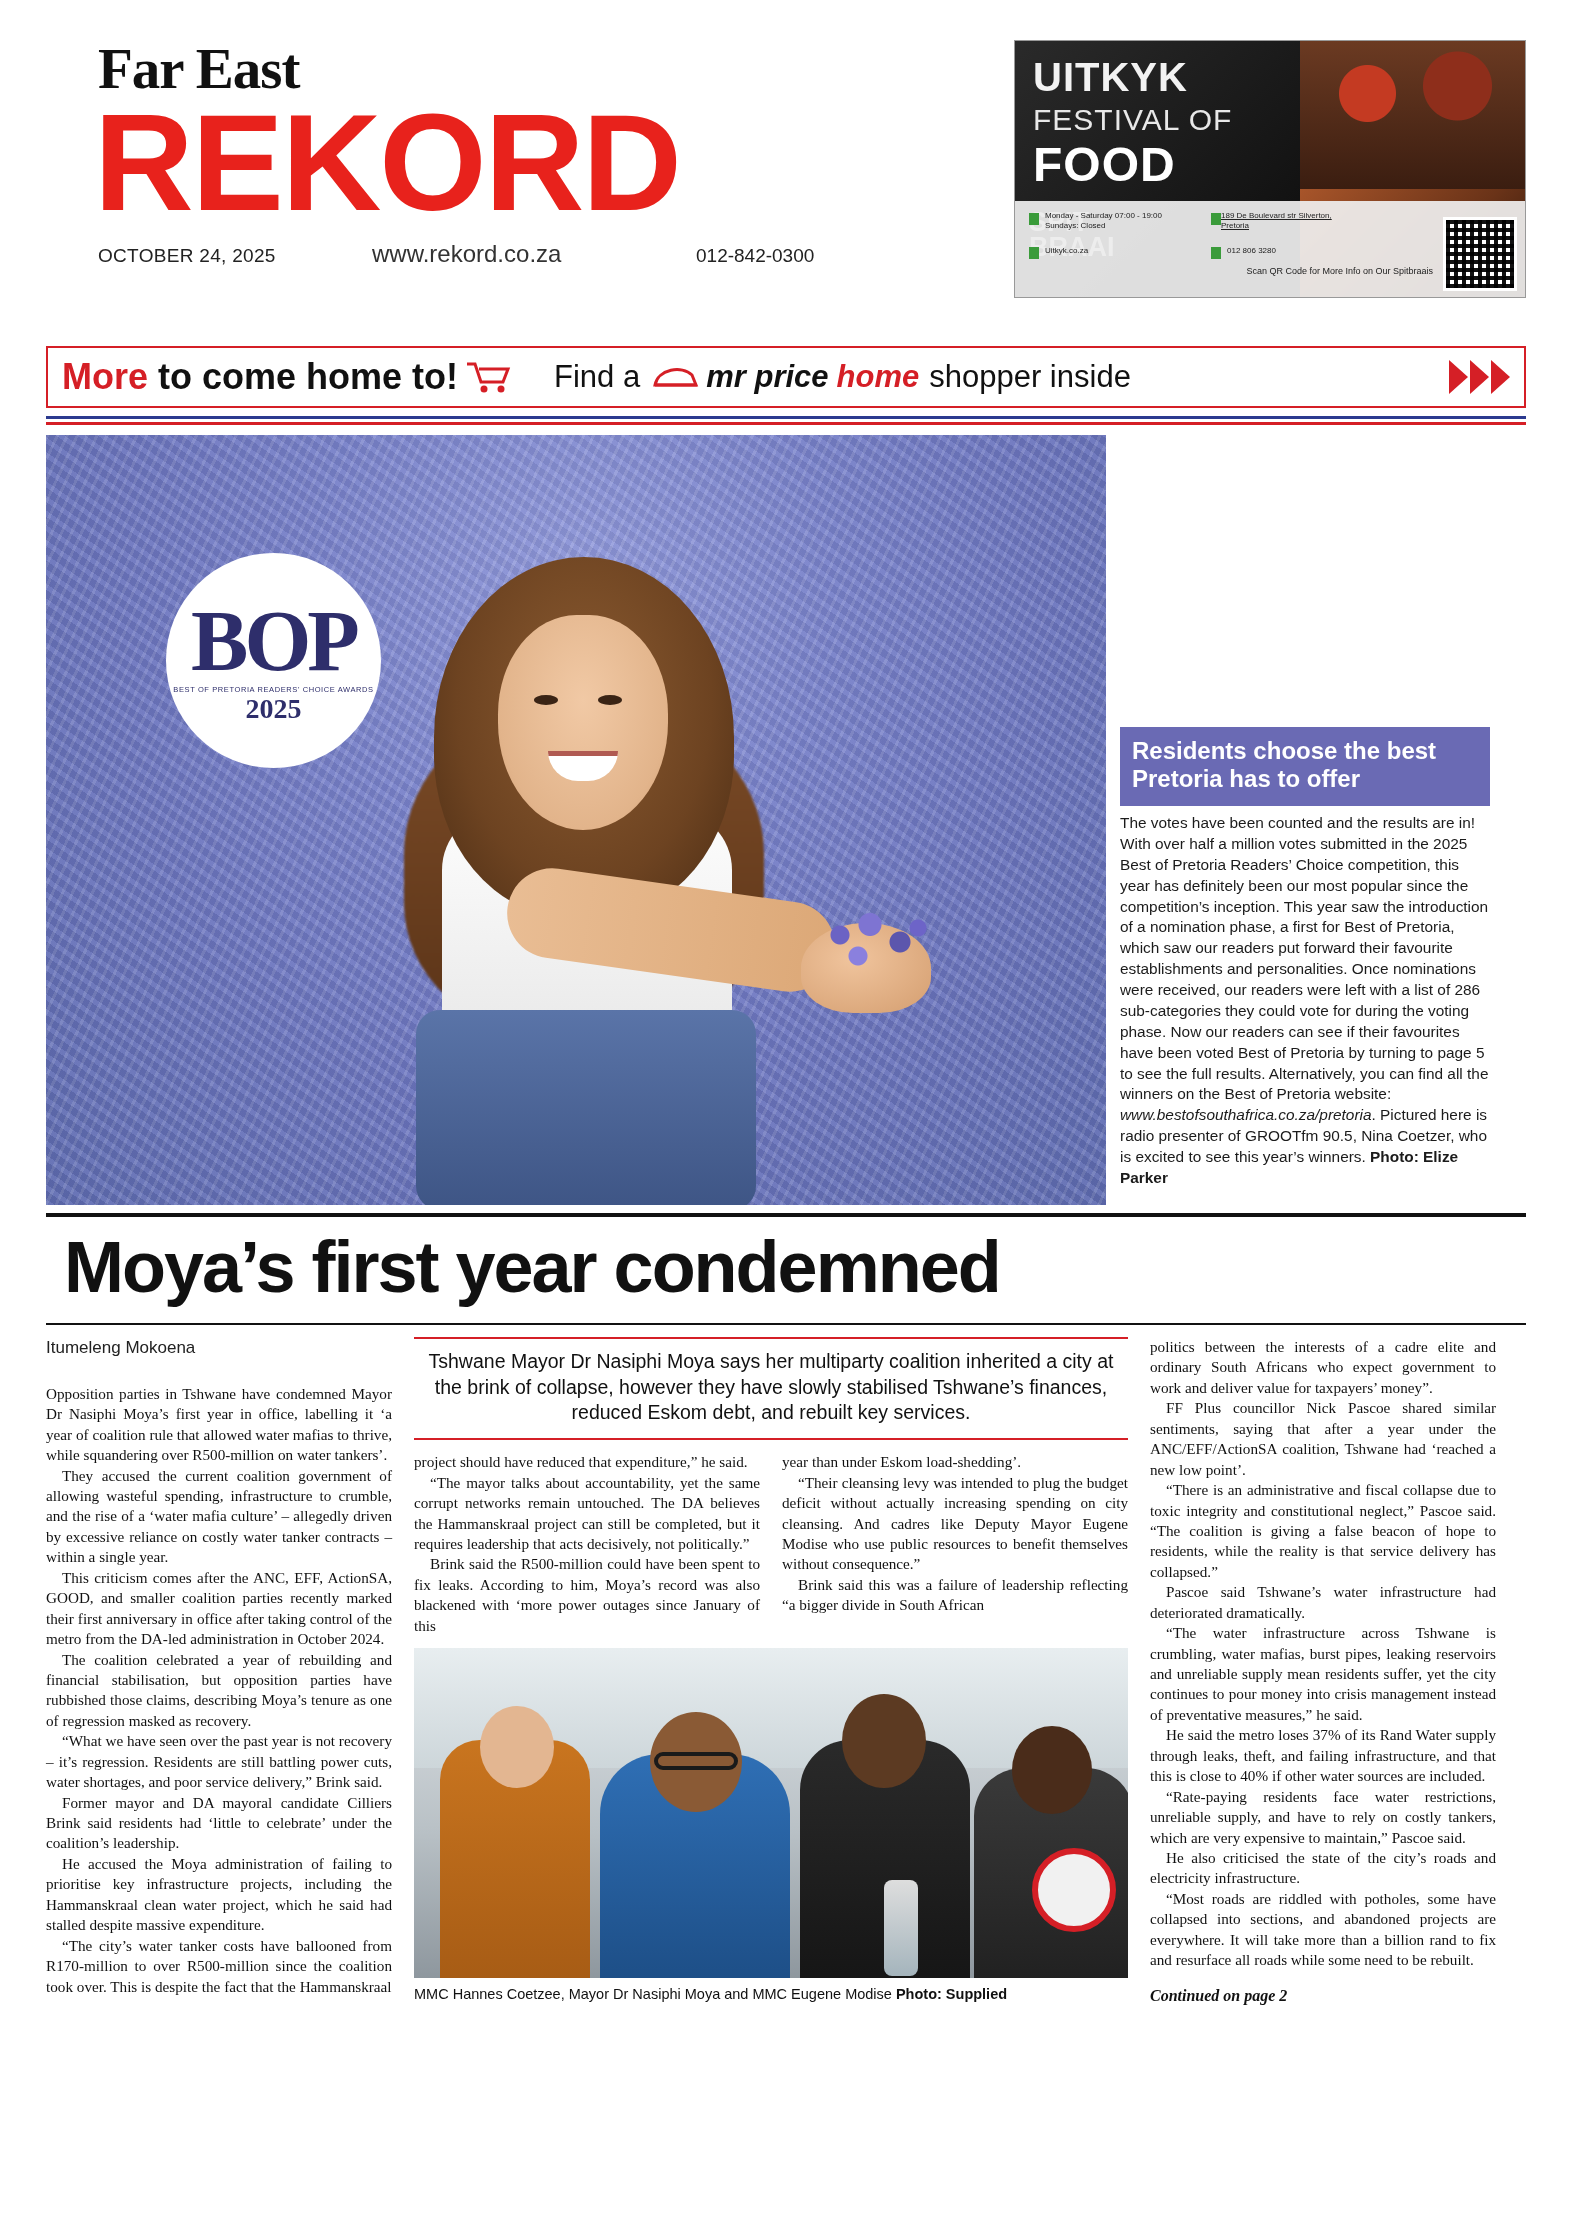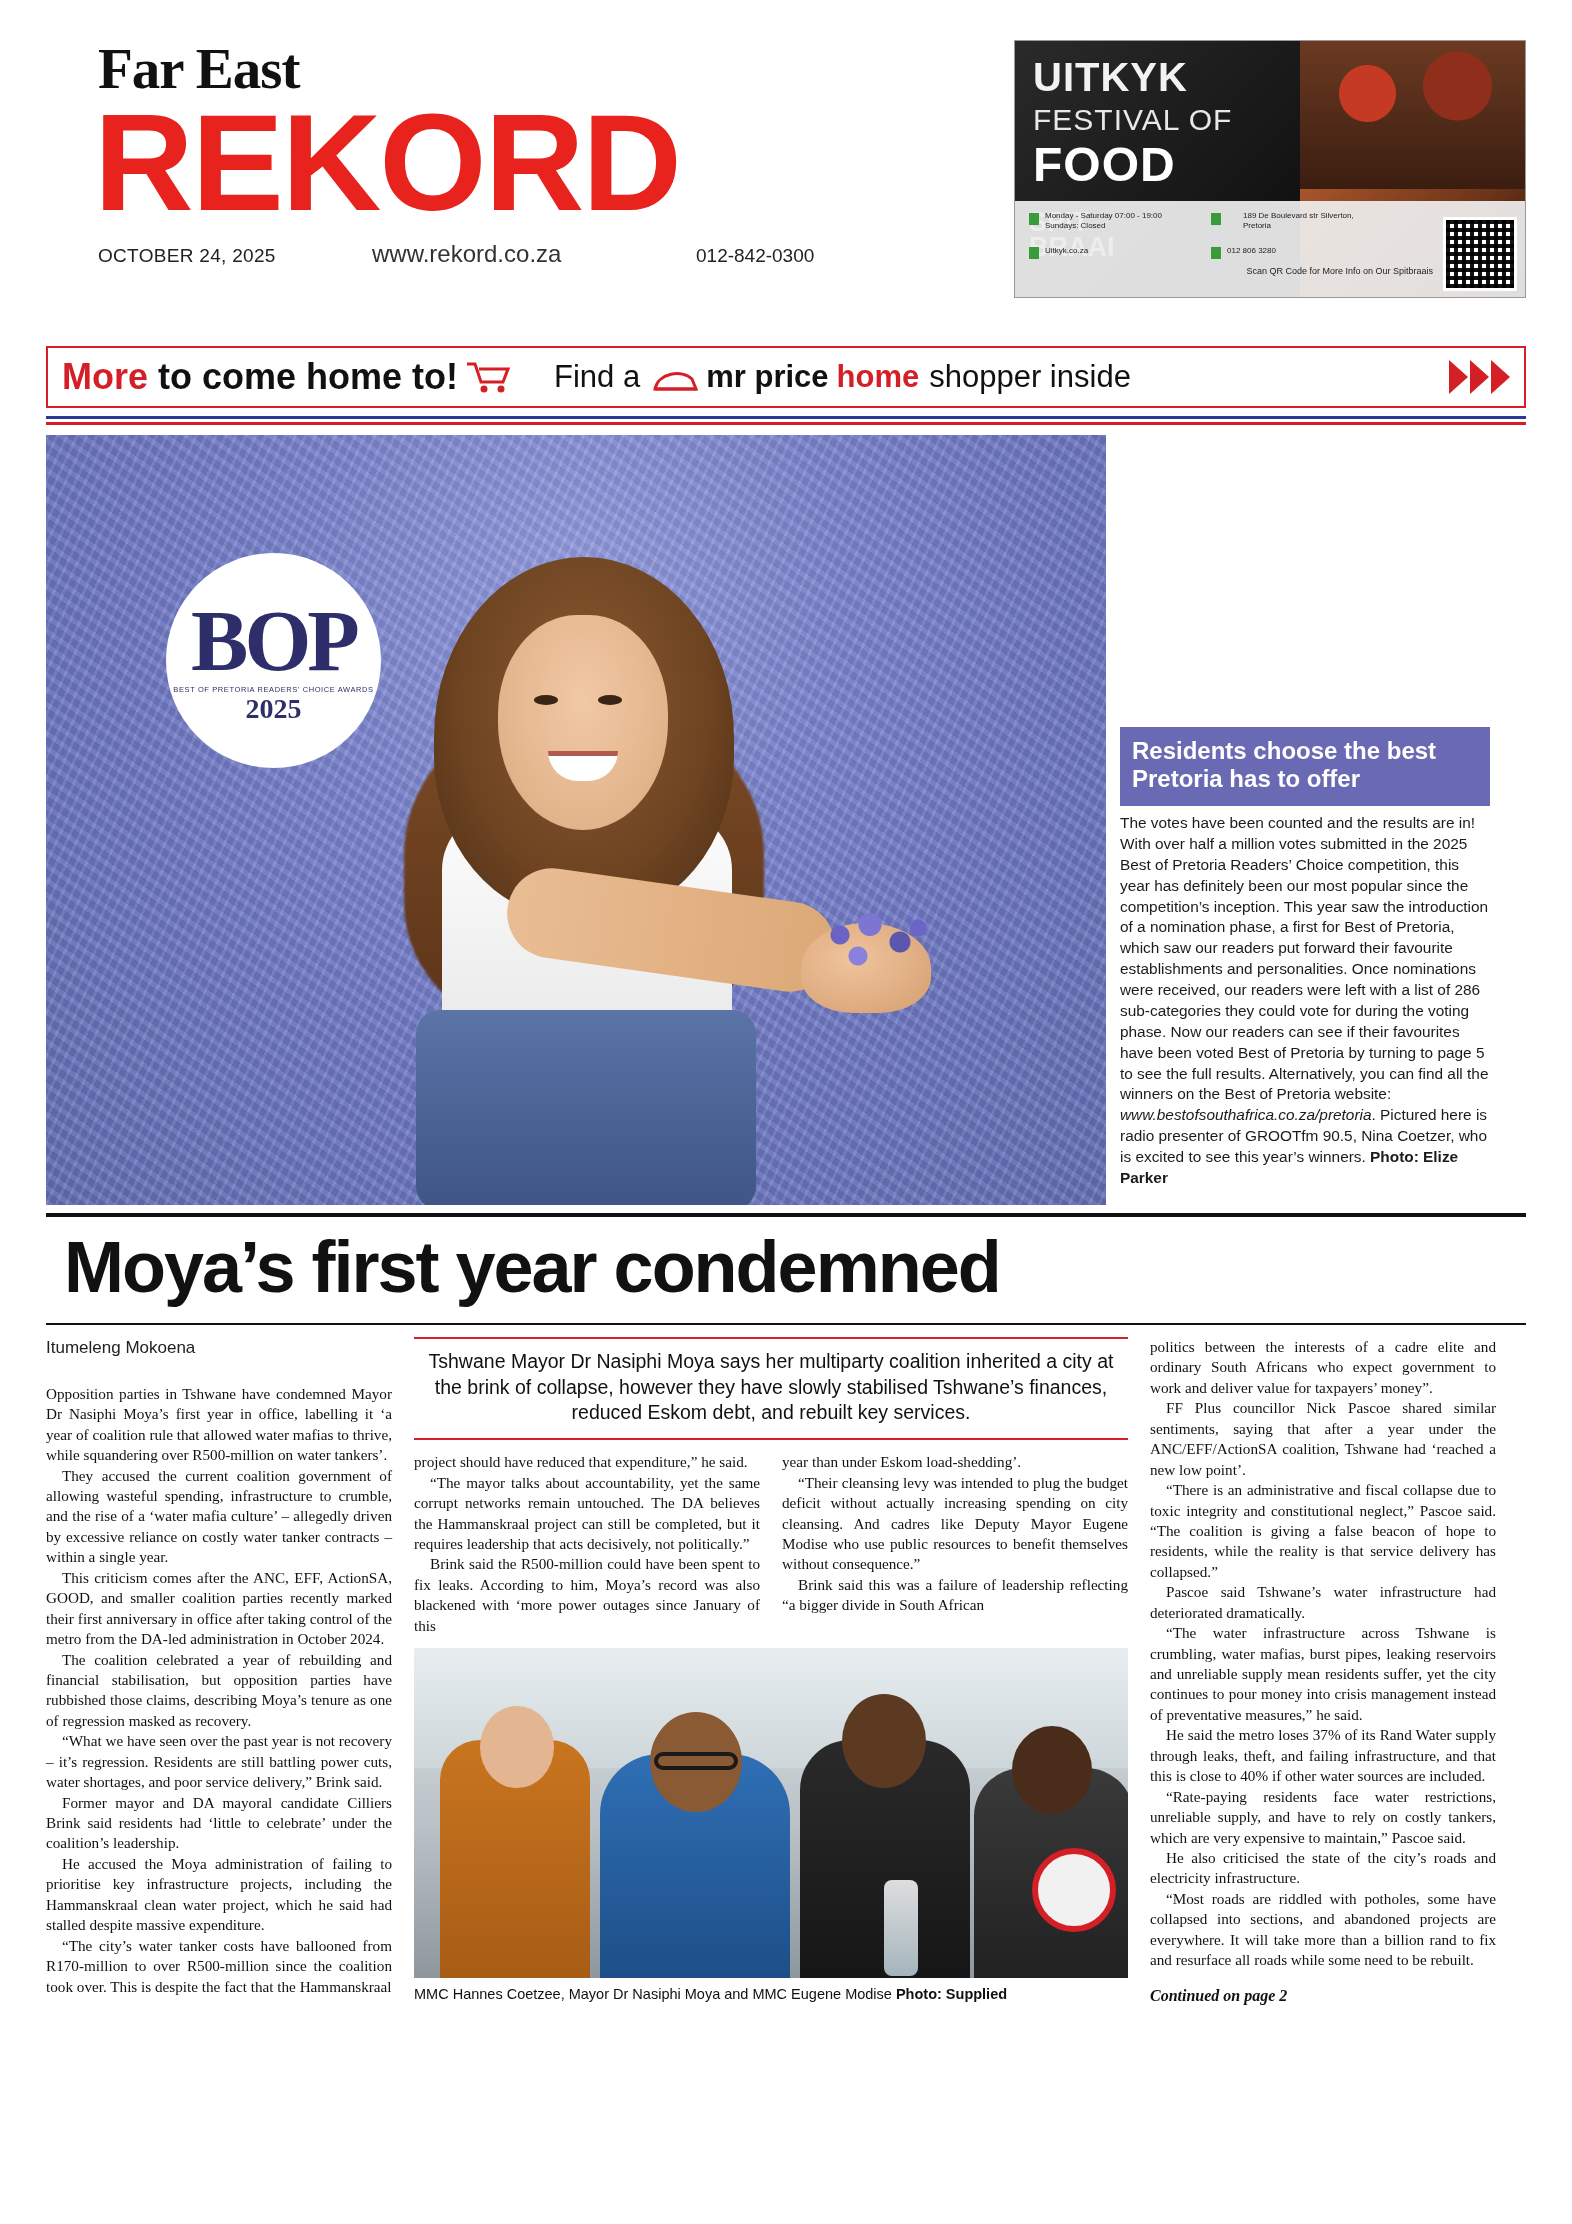--- a/index.html
+++ b/index.html
@@ -126,21 +126,21 @@
     background: #fff;
   }
   .strip .more {
     font-size: 36px; font-weight: bold; color:#d51f26; white-space: nowrap; text-align: right;
   }
   .strip .more em { font-style: normal; color:#111; font-weight: bold;}
   .strip .cart {
     width: 62px; display:flex; align-items:center; justify-content:center; color:#d51f26;
   }
   .strip .find { font-size: 31px; color:#111; margin-left: 34px; white-space:nowrap;}
-  .strip .mrlogo { display:flex; align-items:flex-end; margin-left: 12px; }
+  .strip .mrlogo { display:flex; align-items:center; margin-left: 12px; font-style: italic; }
   .strip .mrcap { width:48px; height:28px; margin-right:6px; }
   .strip .mrprice { font-size:31px; font-weight:bold; color:#111; }
   .strip .home { font-size:31px; font-weight:bold; color:#d51f26; margin-left:8px;}
   .strip .shopper { font-size:31px; color:#111; margin-left:10px; white-space:nowrap;}
   .strip .chevs { margin-left:auto; display:flex; gap:2px; color:#d51f26; }
   .strip .chev { width:0;height:0;border-top:17px solid transparent;border-bottom:17px solid transparent;border-left:19px solid #d51f26;}
   .rule-blue { height:3px; background:#2b3a8f; margin-top:8px;}
   .rule-red { height:3px; background:#d51f26; margin-top:3px;}
 
   
@@ -328,21 +328,21 @@
       <div class="food-img2"></div>
       <div class="uitkyk">UITKYK</div>
       <div class="fest">FESTIVAL OF</div>
       <div class="food">FOOD</div>
       <div class="spit">SPIT<br>BRAAI</div>
       <div class="infobar">
         <div class="greenbox" style="left:14px; top:12px;"></div>
         <div class="ln" style="left:30px; top:10px; width:150px;">Monday - Saturday 07:00 - 19:00
 Sundays: Closed</div>
         <div class="greenbox" style="left:196px; top:12px;"></div>
-        <div class="ln" style="left:228px; top:10px; width:140px;">189 De Boulevard str
+        <div class="ln" style="left:206px; top:10px; width:140px;text-decoration:underline;">189 De Boulevard str
 Silverton, Pretoria</div>
         <div class="greenbox" style="left:14px; top:46px;"></div>
         <div class="ln" style="left:30px; top:45px; width:150px;">Uitkyk.co.za</div>
         <div class="greenbox" style="left:196px; top:46px;"></div>
         <div class="ln" style="left:212px; top:45px; width:140px;">012 806 3280</div>
         <div class="qrtext">Scan QR Code for More Info on Our Spitbraais</div>
         <div class="qr"></div>
       </div>
     </div>
   </div>

